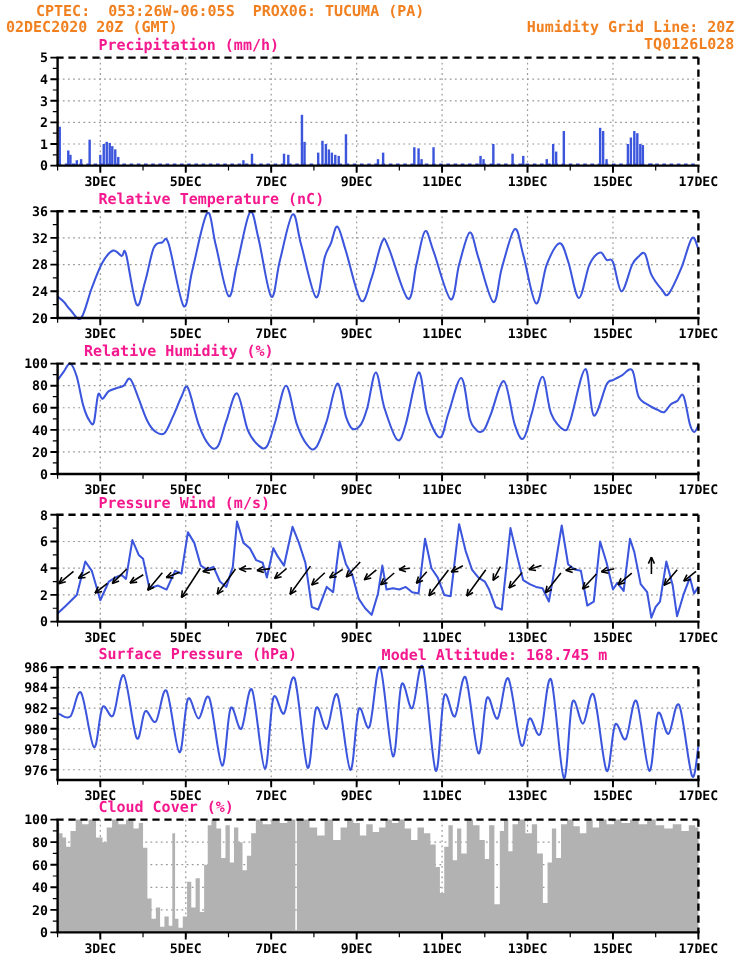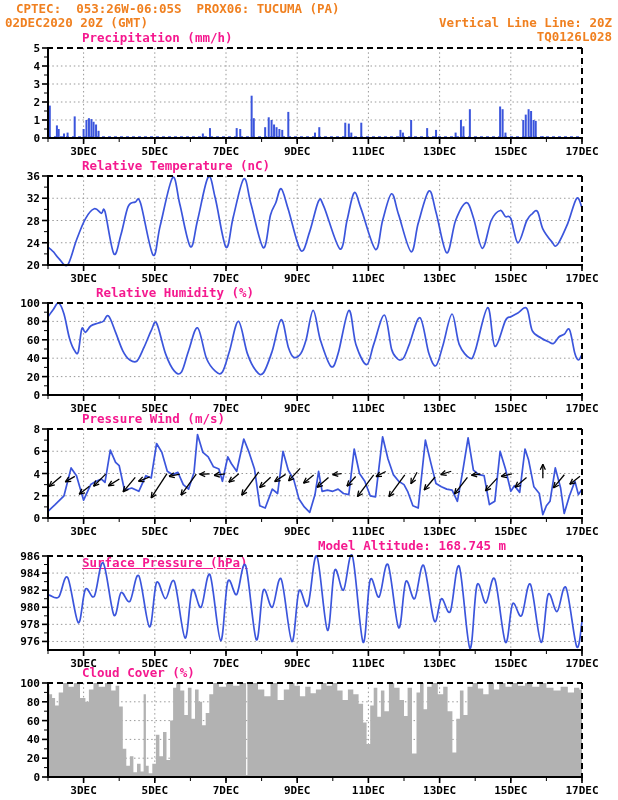--- a/index.html
+++ b/index.html
@@ -10,30 +10,30 @@
   }
   .hdr{position:absolute;white-space:pre;font-size:12.5px;line-height:14px;color:var(--orange,#f08020);}
   .hdr.right{right:6px;text-align:right;}
   .panel-title{position:absolute;white-space:pre;font-size:12.5px;line-height:14px;color:var(--magenta,#f5198f);margin-left:20px;}
   svg{position:absolute;left:0;display:block;}
   svg text{font-family:"DejaVu Sans Mono",monospace;font-weight:bold;font-size:11px;fill:#000;}
 </style>
 </head>
 <body>
 
-<div class="hdr" style="left:16px;top:2px;text-align:center;">CPTEC:  053:26W-06:05S  PROX06: TUCUMA (PA)</div>
+<div class="hdr" style="left:30px;top:2px;text-align:center;">CPTEC:  053:26W-06:05S  PROX06: TUCUMA (PA)</div>
 <div class="hdr" style="left:5px;top:16px;">02DEC2020 20Z (GMT)</div>
-<div class="hdr right" style="top:16px;">Vertical Line Line: 20Z</div>
+<div class="hdr right" style="top:16px;">Humidity Grid Line: 20Z</div>
 <div class="hdr right" style="top:30px;">TQ0126L028</div>
 
 <div class="panel-title" style="left:62px;top:31px;">Precipitation (mm/h)</div>
 <div class="panel-title" style="left:62px;top:159px;">Relative Temperature (nC)</div>
-<div class="panel-title" style="left:76px;top:286px;">Relative Humidity (%)</div>
+<div class="panel-title" style="left:50px;top:286px;">Relative Humidity (%)</div>
 <div class="panel-title" style="left:62px;top:412px;">Pressure Wind (m/s)</div>
-<div class="panel-title" style="left:62px;top:556px;text-decoration:underline;">Surface Pressure (hPa)</div>
+<div class="panel-title" style="left:62px;top:538px;">Surface Pressure (hPa)</div>
 <div class="panel-title" style="left:298px;top:539px;">Model Altitude: 168.745 m</div>
 <div class="panel-title" style="left:62px;top:666px;">Cloud Cover (%)</div>
 
 <div id="plots">
     <svg width="618" height="130" style="top:36px;">
       <g stroke="#999999" stroke-width="1" stroke-dasharray="1.5 2.8">
         <line x1="48" x2="582" y1="84" y2="84"></line>
         <line x1="48" x2="582" y1="66" y2="66"></line>
         <line x1="48" x2="582" y1="48" y2="48"></line>
         <line x1="48" x2="582" y1="30" y2="30"></line>

